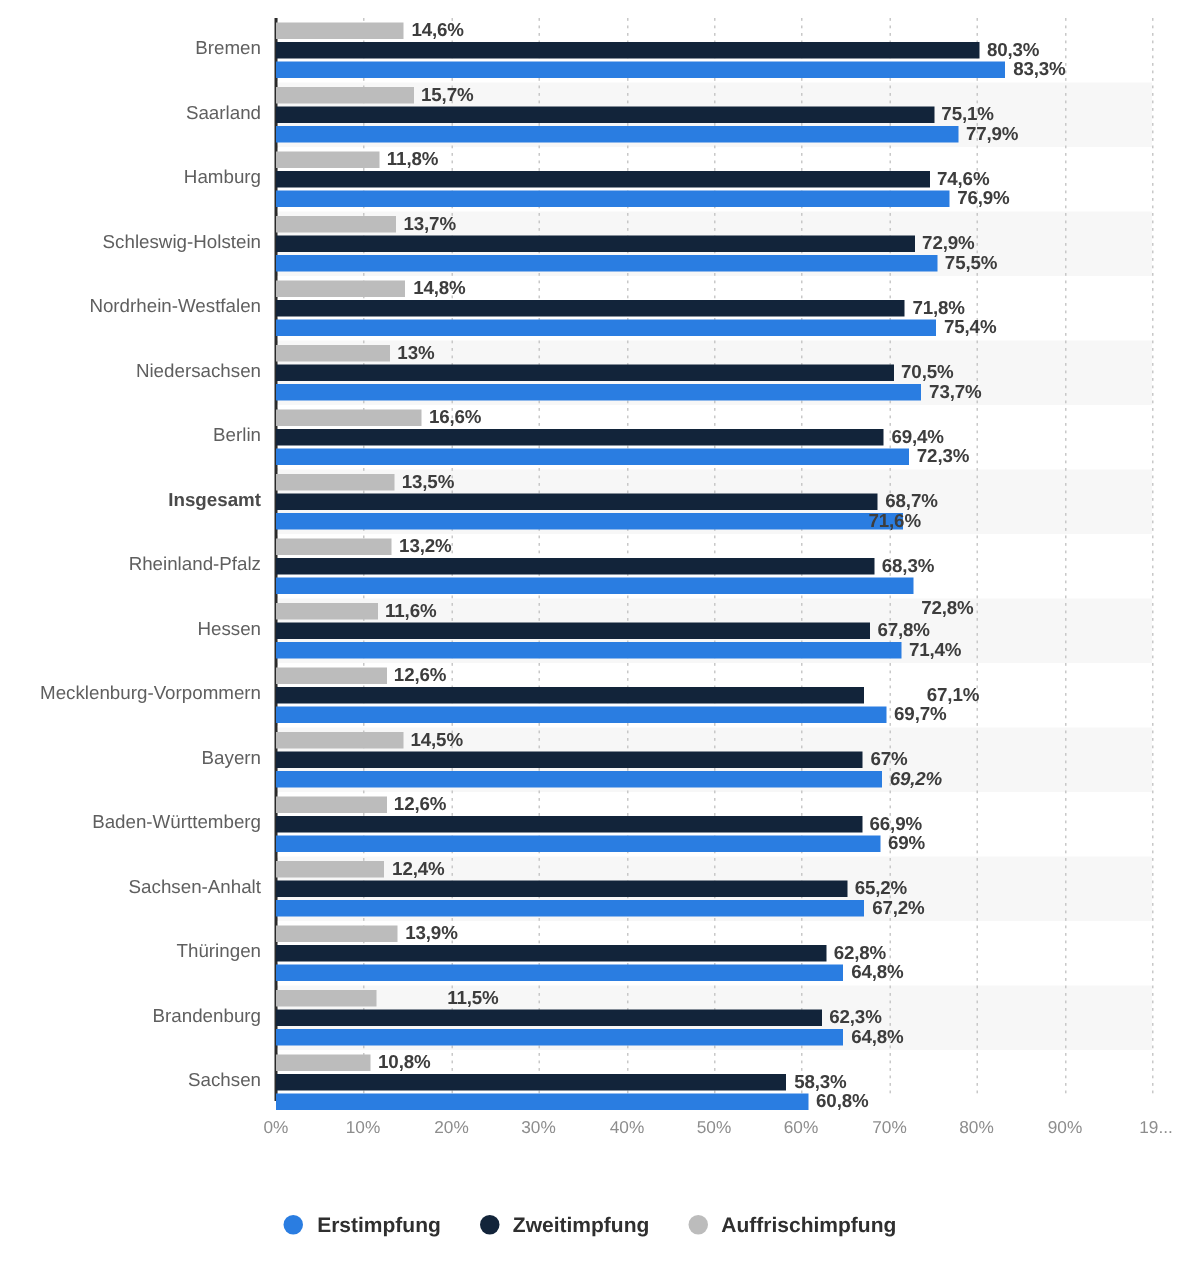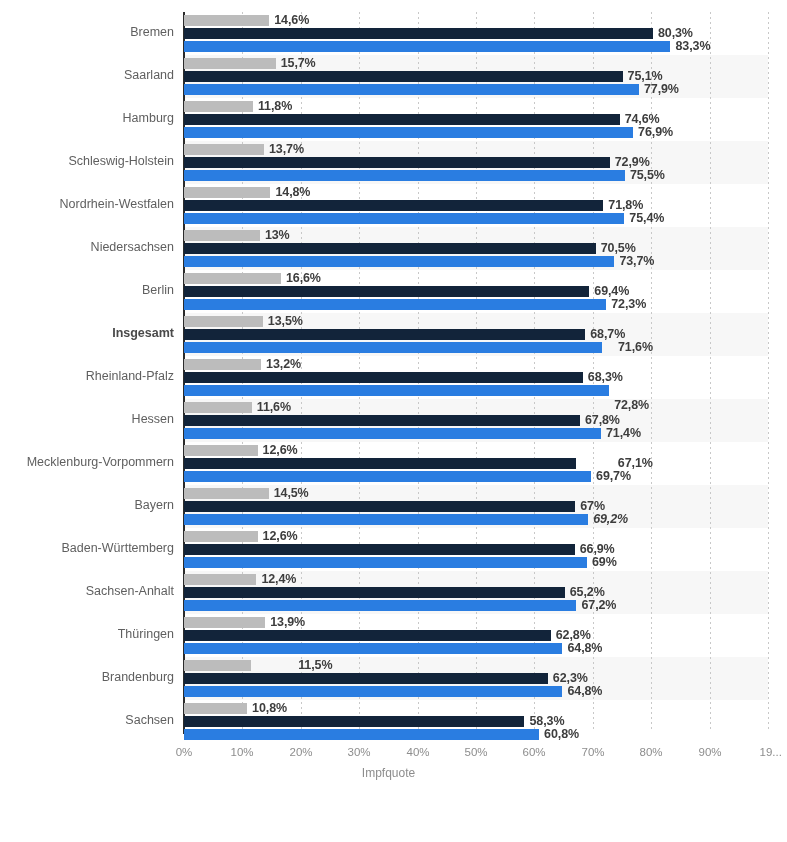--- a/index.html
+++ b/index.html
@@ -273,21 +273,21 @@
           <div class="bar first" style="width: 422.232px; background: rgb(42, 125, 225);"></div>
           <div class="bar-value first" style="left: 611.232px;">72,3%</div>
         </div>
         <div class="cat-row" style="top: 314px;">
           <div class="cat-label highlight">Insgesamt</div>
           <div class="bar booster" style="width: 78.84px; background: rgb(188, 188, 188);"></div>
           <div class="bar-value booster" style="left: 267.84px;">13,5%</div>
           <div class="bar second" style="width: 401.208px; background: rgb(18, 36, 58);"></div>
           <div class="bar-value second" style="left: 590.208px;">68,7%</div>
           <div class="bar first" style="width: 418.144px; background: rgb(42, 125, 225);"></div>
-          <div class="bar-value first" style="left: 618px;">71,6%</div>
+          <div class="bar-value first" style="left: 579px;">71,6%</div>
         </div>
         <div class="cat-row" style="top: 357px;">
           <div class="cat-label">Rheinland-Pfalz</div>
           <div class="bar booster" style="width: 77.088px; background: rgb(188, 188, 188);"></div>
           <div class="bar-value booster" style="left: 266.088px;">13,2%</div>
           <div class="bar second" style="width: 398.872px; background: rgb(18, 36, 58);"></div>
           <div class="bar-value second" style="left: 587.872px;">68,3%</div>
           <div class="bar first" style="width: 425.152px; background: rgb(42, 125, 225);"></div>
           <div class="bar-value first" style="left: 614.152px; margin-top: 15px;">72,8%</div>
         </div>
@@ -373,18 +373,29 @@
       <div class="x-tick" style="left: 359px;">30%</div>
       <div class="x-tick" style="left: 418px;">40%</div>
       <div class="x-tick" style="left: 476px;">50%</div>
       <div class="x-tick" style="left: 534px;">60%</div>
       <div class="x-tick" style="left: 593px;">70%</div>
       <div class="x-tick" style="left: 651px;">80%</div>
       <div class="x-tick" style="left: 710px;">90%</div>
       <div class="x-tick truncated" style="left: 768px;">19...</div>
     </div>
 
-  <div class="axis-title">
-    <span class="axis-title-inner">Impfquote</span>
-  </div>
-
+
+  <div class="legend" id="legend">
+      <div class="legend-item">
+        <span class="legend-dot" style="background: rgb(42, 125, 225);"></span>
+        <span class="legend-label">Erstimpfung</span>
+      </div>
+      <div class="legend-item">
+        <span class="legend-dot" style="background: rgb(18, 36, 58);"></span>
+        <span class="legend-label">Zweitimpfung</span>
+      </div>
+      <div class="legend-item">
+        <span class="legend-dot" style="background: rgb(188, 188, 188);"></span>
+        <span class="legend-label">Auffrischimpfung</span>
+      </div>
+    </div>
 
 </div>
 
 </body></html>

